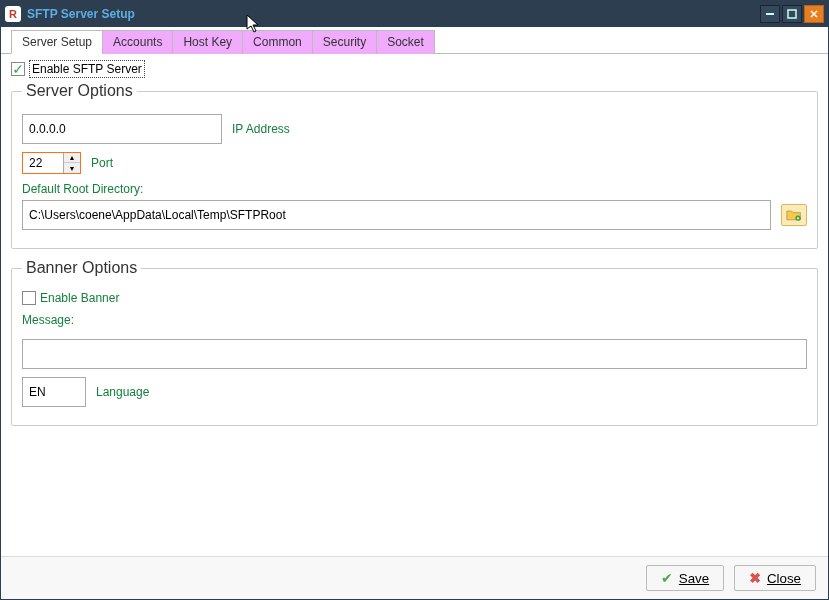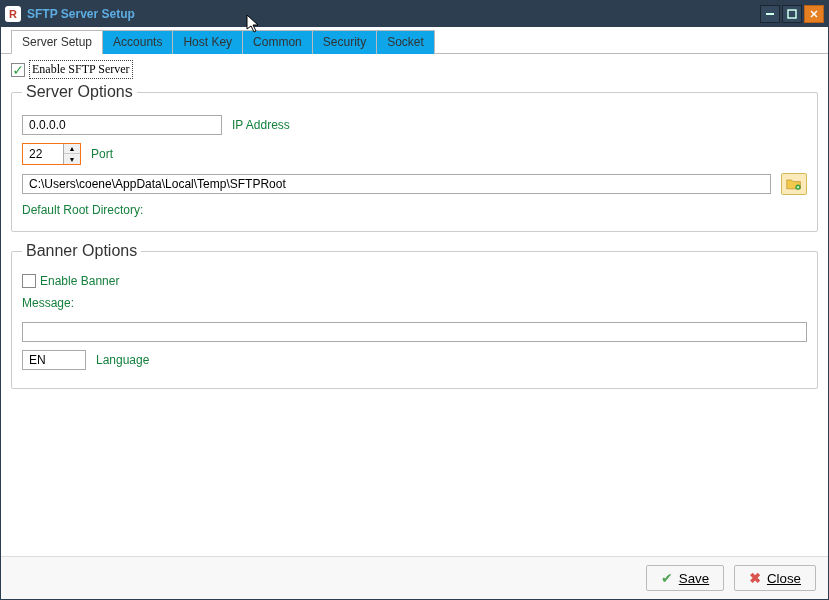--- a/index.html
+++ b/index.html
@@ -67,21 +67,21 @@
 .tabs {
   display: flex;
   border-bottom: 1px solid #bbb;
   padding-left: 10px;
   gap: 0;
 }
 .tab {
   padding: 4px 10px;
   border: 1px solid #bbb;
   border-bottom: none;
-  background: #0ea5e9;
+  background: #f0abfc;
   color: #333;
   cursor: pointer;
   margin-right: -1px;
   position: relative;
   top: 1px;
 }
 .tab.active {
   background: #fff;
   border-bottom: 1px solid #fff;
 }
@@ -95,21 +95,20 @@
 .checkbox-row {
   display: inline-flex;
   align-items: center;
   gap: 4px;
   padding: 0;
   margin-bottom: 4px;
 }
 .checkbox-row .label-focus {
   border: 1px dotted #444;
   padding: 1px 2px;
-  font-family: Liberation Serif, serif;
 }
 .checkbox {
   width: 14px;
   height: 14px;
   border: 1px solid #888;
   background: #fff;
   display: inline-flex;
   align-items: center;
   justify-content: center;
   color: #2f9e44;
@@ -124,21 +123,21 @@
   padding: 14px 10px 10px 10px;
   margin-bottom: 10px;
 }
 fieldset.group > legend {
   padding: 0 4px;
   color: #333;
   font-size: 16px;
 }
 .row { display: flex; align-items: center; gap: 10px; margin-bottom: 8px; }
 .text-input {
-  height: 20px;
+  height: 30px;
   border: 1px solid #aaa;
   background: #fff;
   padding: 2px 6px;
   font: inherit;
 }
 .spinner-wrap {
   display: inline-flex;
   border: 1px solid #f97316;
   height: 22px;
 }
@@ -269,33 +268,33 @@
           <span class="spinner-wrap">
             <input value="22" style="">
             <span class="spinner-buttons">
               <span class="spinner-btn">▲</span>
               <span class="spinner-btn">▼</span>
             </span>
           </span>
           <span class="label">Port</span>
         </div>
 
+        <div class="row" style="margin-bottom:4px">
+          <span class="label">Default Root Directory:</span>
+        </div>
         <div class="row">
           <input class="text-input full" value="C:\Users\coene\AppData\Local\Temp\SFTPRoot" style="">
           <span class="browse-btn">
             <svg viewBox="0 0 20 16">
               <path d="M1 3 h6 l2 2 h9 v9 h-17 z" fill="#f2c94c" stroke="#b48a1f" stroke-width="0.8"></path>
               <circle cx="15" cy="12" r="3" fill="#3cb043" stroke="#277a2b" stroke-width="0.6"></circle>
               <line x1="15" y1="10.5" x2="15" y2="13.5" stroke="#fff" stroke-width="1"></line>
               <line x1="13.5" y1="12" x2="16.5" y2="12" stroke="#fff" stroke-width="1"></line>
             </svg>
           </span>
-        </div>
-        <div class="row" style="margin-bottom:4px">
-          <span class="label">Default Root Directory:</span>
         </div>
       </fieldset>
 
       <fieldset class="group">
         <legend>Banner Options</legend>
 
         <div class="checkbox-row" style="margin-bottom:8px">
           <span class="checkbox empty">✓</span>
           <span class="label">Enable Banner</span>
         </div>

